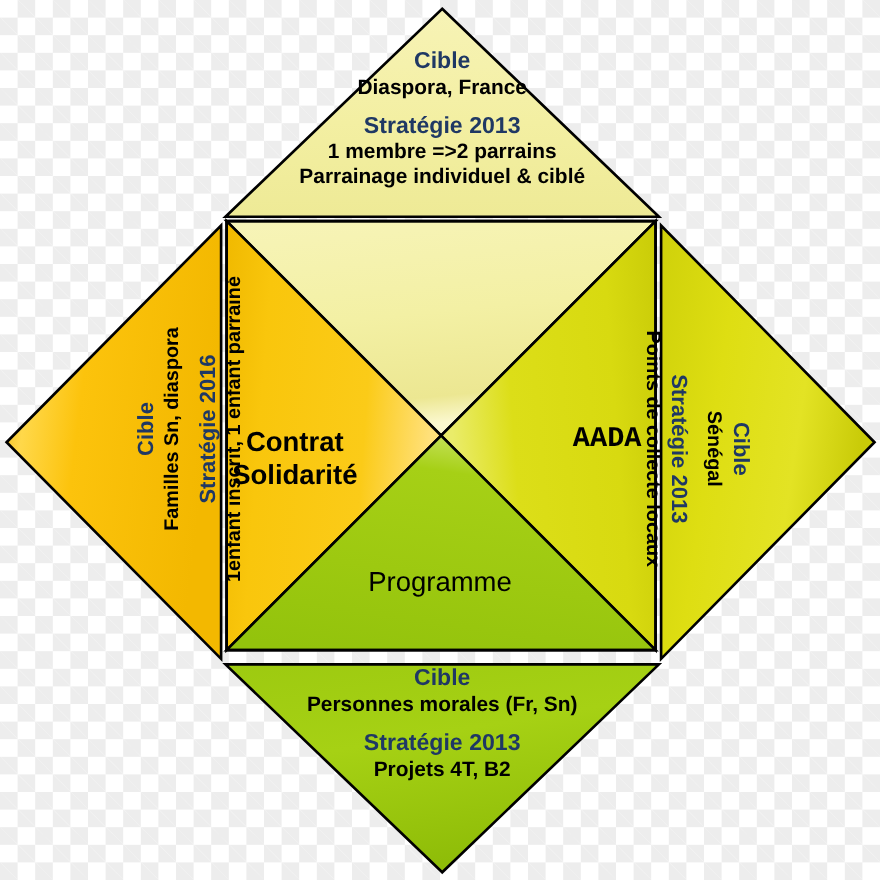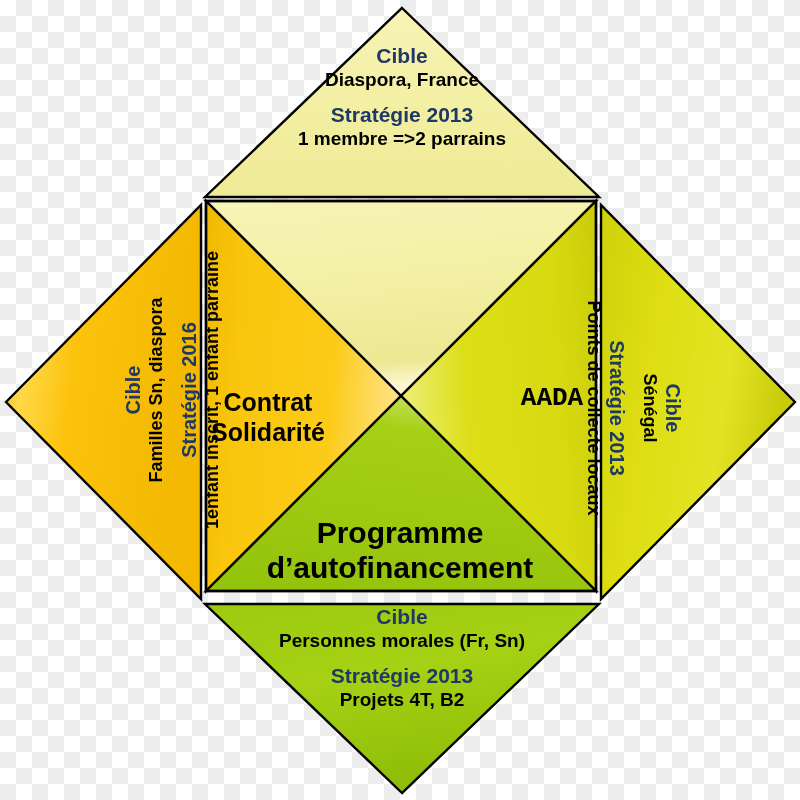--- a/index.html
+++ b/index.html
@@ -106,22 +106,22 @@
     left: 452px;
     top: 383px;
     width: 200px;
     font-size: 26px;
     font-weight: bold;
   }
   #q-south {
     left: 245px;
     top: 515px;
     width: 310px;
-    font-size: 30px;
-    font-weight: bold;
+    font-size: 25px;
+    font-weight: normal;
   }
 </style>
 </head>
 <body>
 
 <div id="stage">
 
   <svg id="diagram" viewBox="0 0 800 800" xmlns="http://www.w3.org/2000/svg">
     <defs>
 
@@ -195,20 +195,21 @@
 
     <rect x="206" y="201" width="390" height="390" fill="none" stroke="#000000" stroke-width="2.4"></rect>
   </svg>
 
   <div class="lbl" id="top-text">
     <span class="hdr" style="display: block;">Cible</span>
     <span class="bold" style="display: block;">Diaspora, France</span>
     <span class="sp"></span>
     <span class="hdr" style="display: block;">Stratégie 2013</span>
     <span class="bold" style="display: block;">1 membre =&gt;2 parrains</span>
+    <span class="bold" style="display: block;">Parrainage individuel &amp; ciblé</span>
   </div>
 
   <div class="lbl" id="bottom-text">
     <span class="hdr" style="display: block;">Cible</span>
     <span class="bold" style="display: block;">Personnes morales (Fr, Sn)</span>
     <span class="sp"></span>
     <span class="hdr" style="display: block;">Stratégie 2013</span>
     <span class="bold" style="display: block;">Projets  4T, B2</span>
   </div>
 
@@ -233,16 +234,15 @@
     <span style="display: block;">Contrat</span>
     <span style="display: block;">Solidarité</span>
   </div>
 
   <div class="lbl" id="q-east">
     <span style="display: block; font-family: Liberation Mono, monospace;">AADA</span>
   </div>
 
   <div class="lbl" id="q-south">
     <span style="display: block;">Programme</span>
-    <span style="display: block;">d’autofinancement</span>
   </div>
 
 </div>
 
 </body></html>

